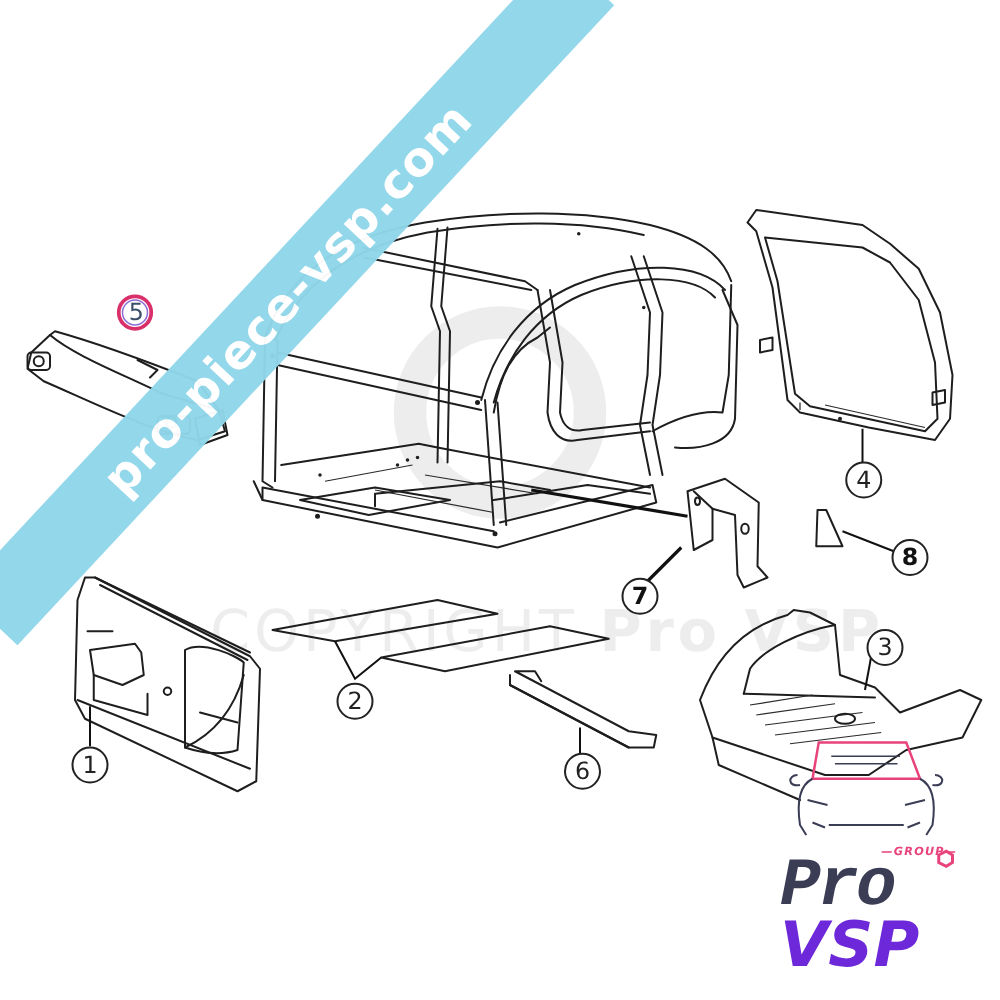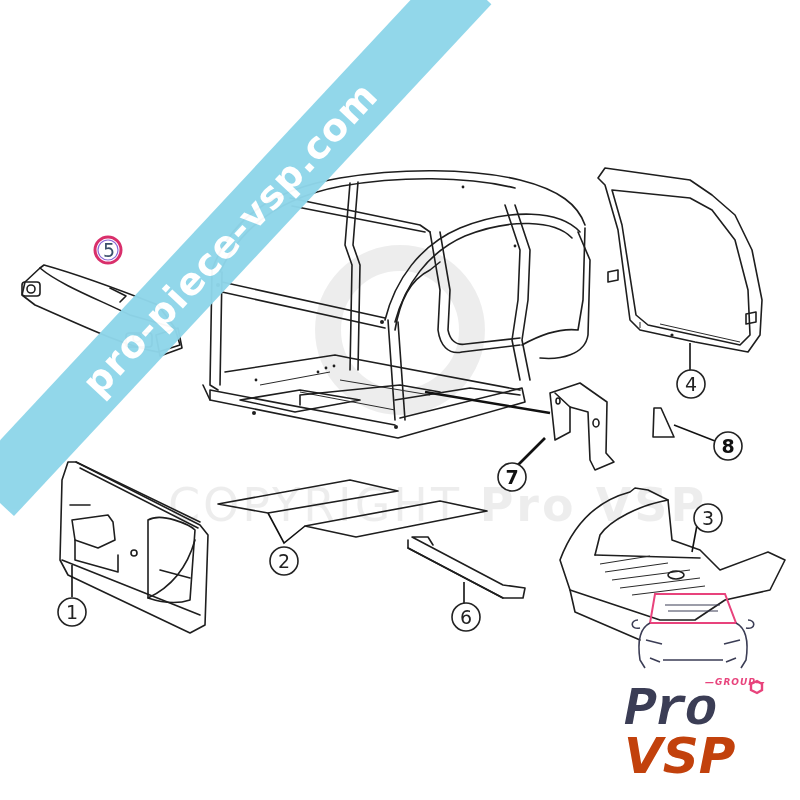--- a/index.html
+++ b/index.html
@@ -21,21 +21,21 @@
     .banner { position: absolute; left: -120px; top: 208px; width: 700px; height: 62px;
               background: #8fd6ea; transform: rotate(-47deg); transform-origin: center center;
               display: flex; align-items: center; justify-content: center; opacity: 0.97; }
     .banner-text { color: #ffffff; font-family: "DejaVu Sans", sans-serif; font-weight: bold;
                    font-size: 38px; letter-spacing: 1px; white-space: nowrap; }
     .logo { position: absolute; left: 618px; top: 585px; width: 160px; height: 200px; }
     .logo-group { position: absolute; left: 52px; top: 92px; font-size: 9px; color: #e8437c;
                   font-weight: bold; font-style: italic; letter-spacing: 1px; font-family: "DejaVu Sans", sans-serif; margin-left: 35px; }
     .logo-pro { position: absolute; left: 6px; top: 98px; font-size: 54px; color: #3b3d55;
                 font-weight: bold; font-style: italic; letter-spacing: -2px; font-family: Liberation Mono, monospace; line-height: 1; }
-    .logo-vsp { position: absolute; left: 6px; top: 146px; font-size: 50px; color: #c2410c;
+    .logo-vsp { position: absolute; left: 6px; top: 146px; font-size: 50px; color: #6d28d9;
                 font-weight: bold; font-style: italic; letter-spacing: 0px; font-family: "DejaVu Sans", sans-serif; line-height: 1; }
   </style>
 </head>
 <body>
 
 <div id="stage">
 
   <div class="copyright">
     <span>COPYRIGHT</span>
     <span class="brand">Pro VSP</span>

